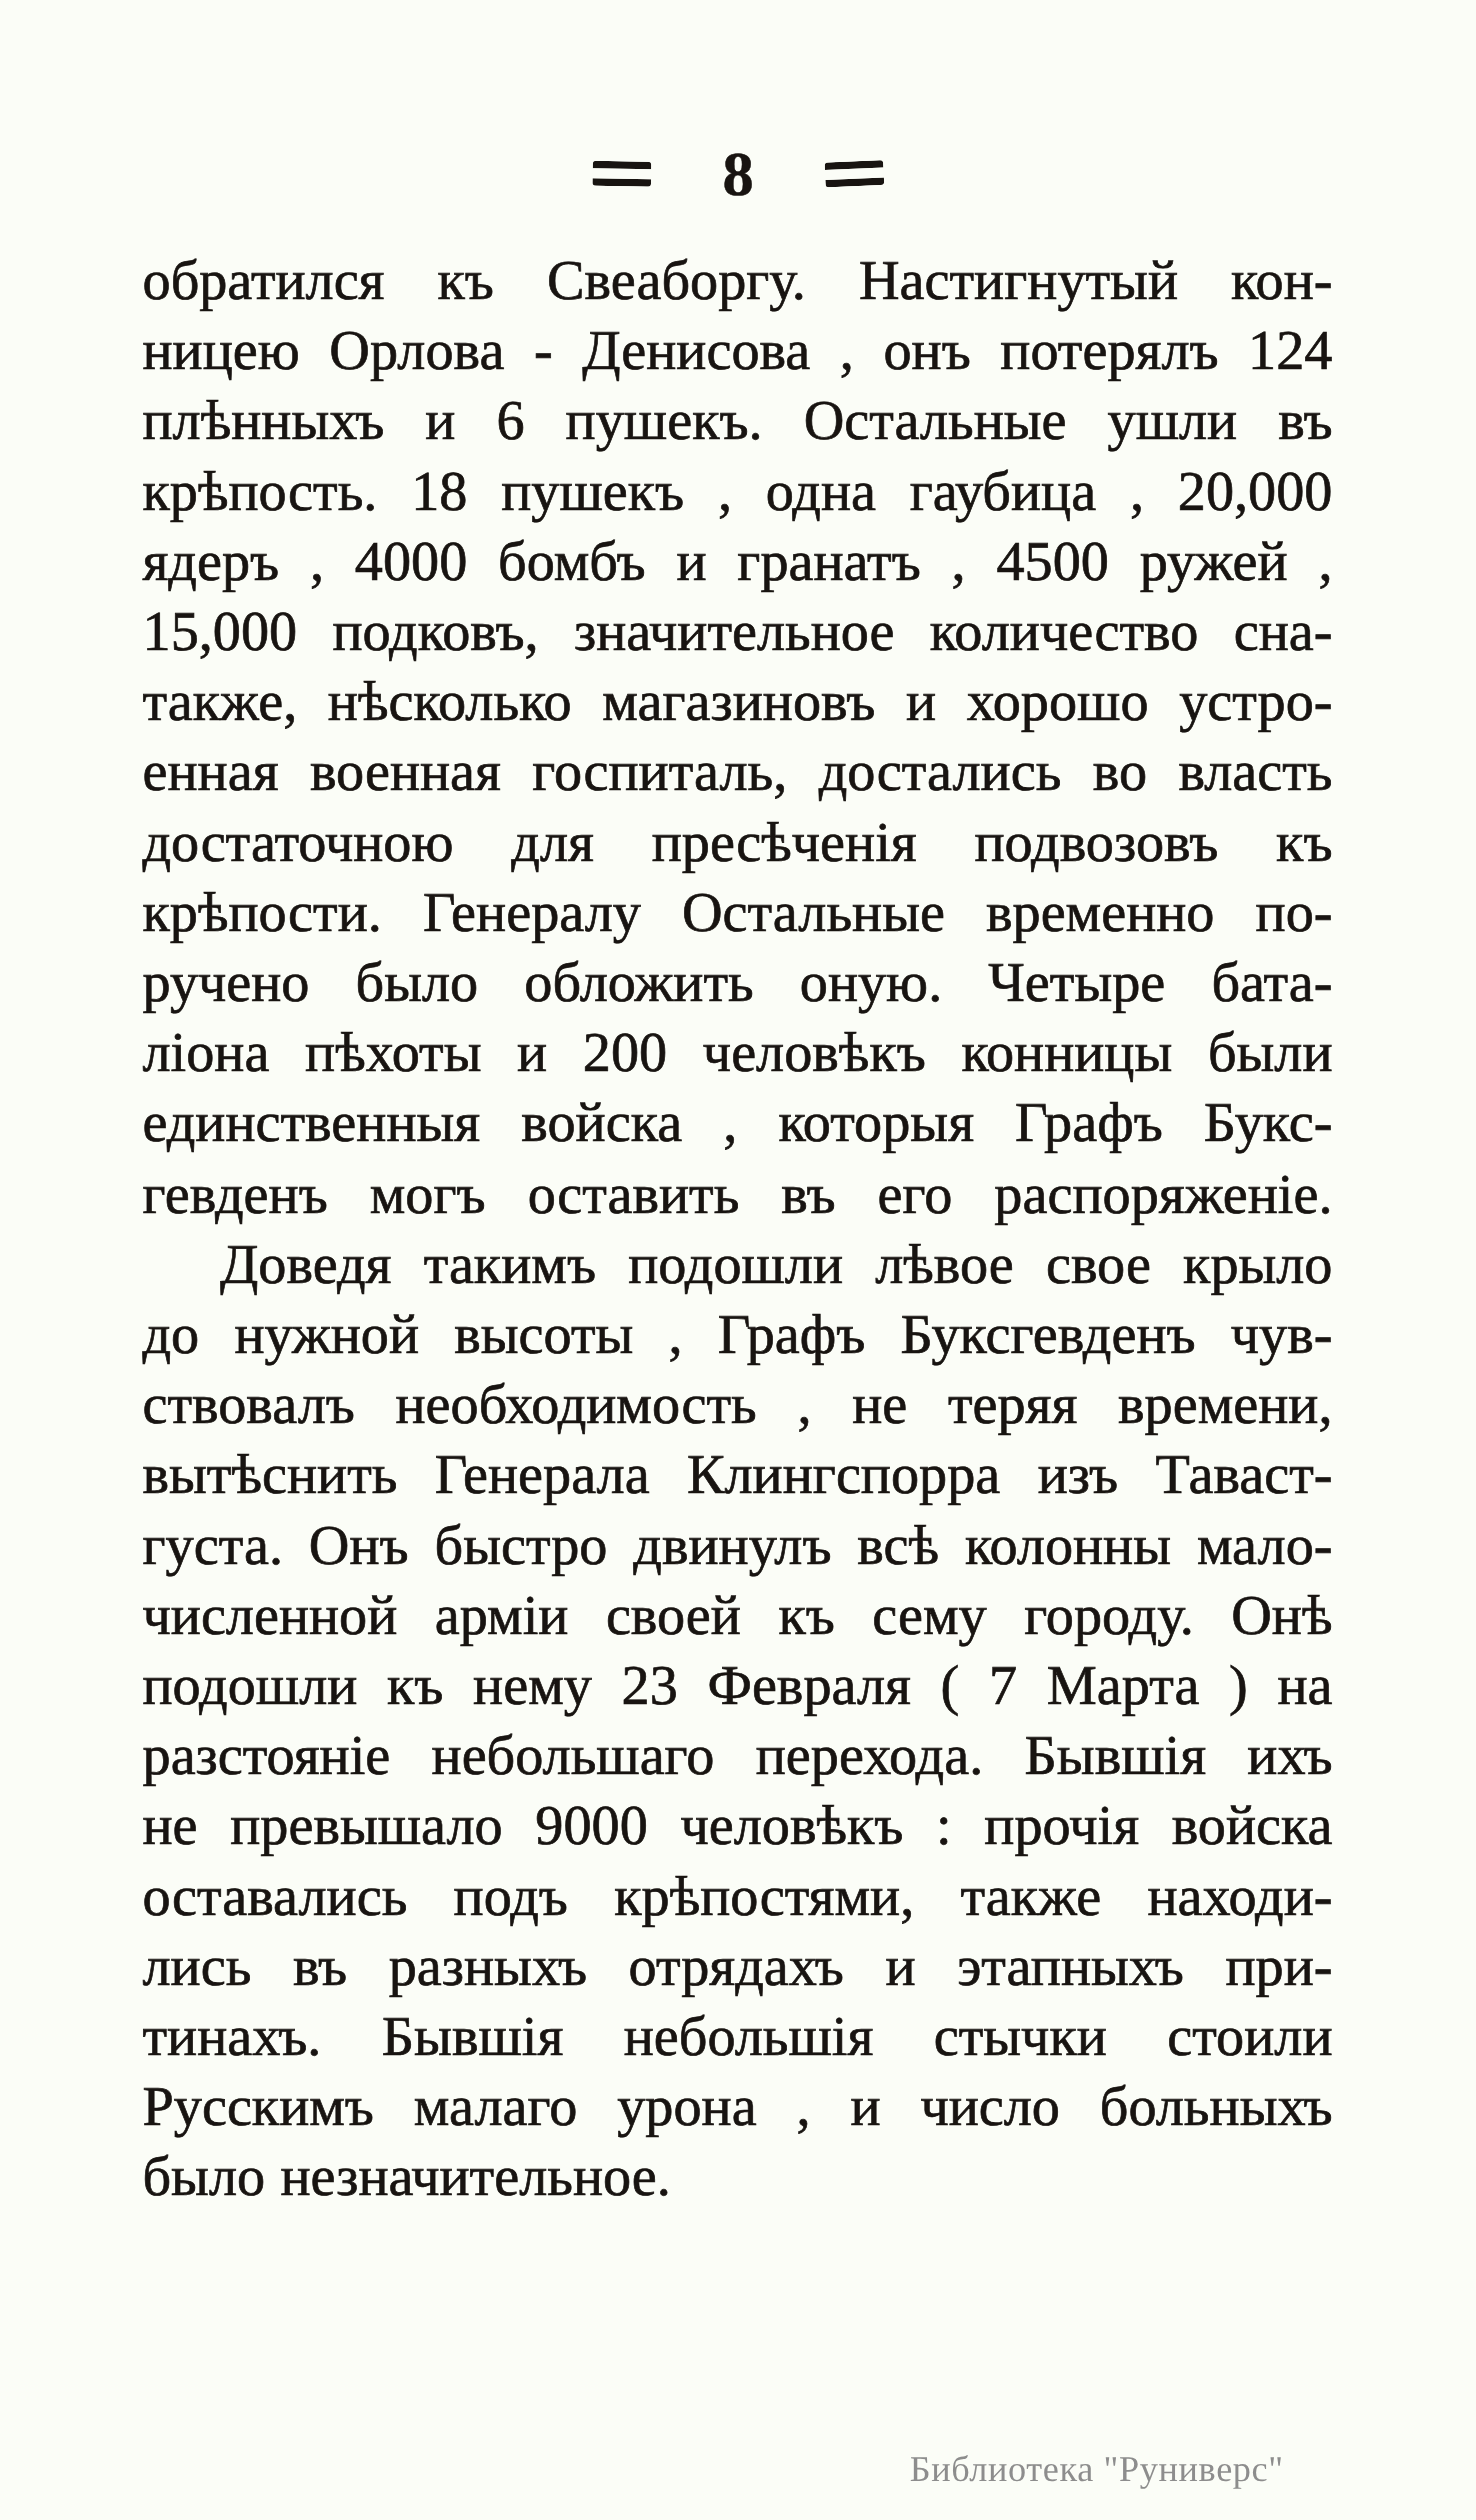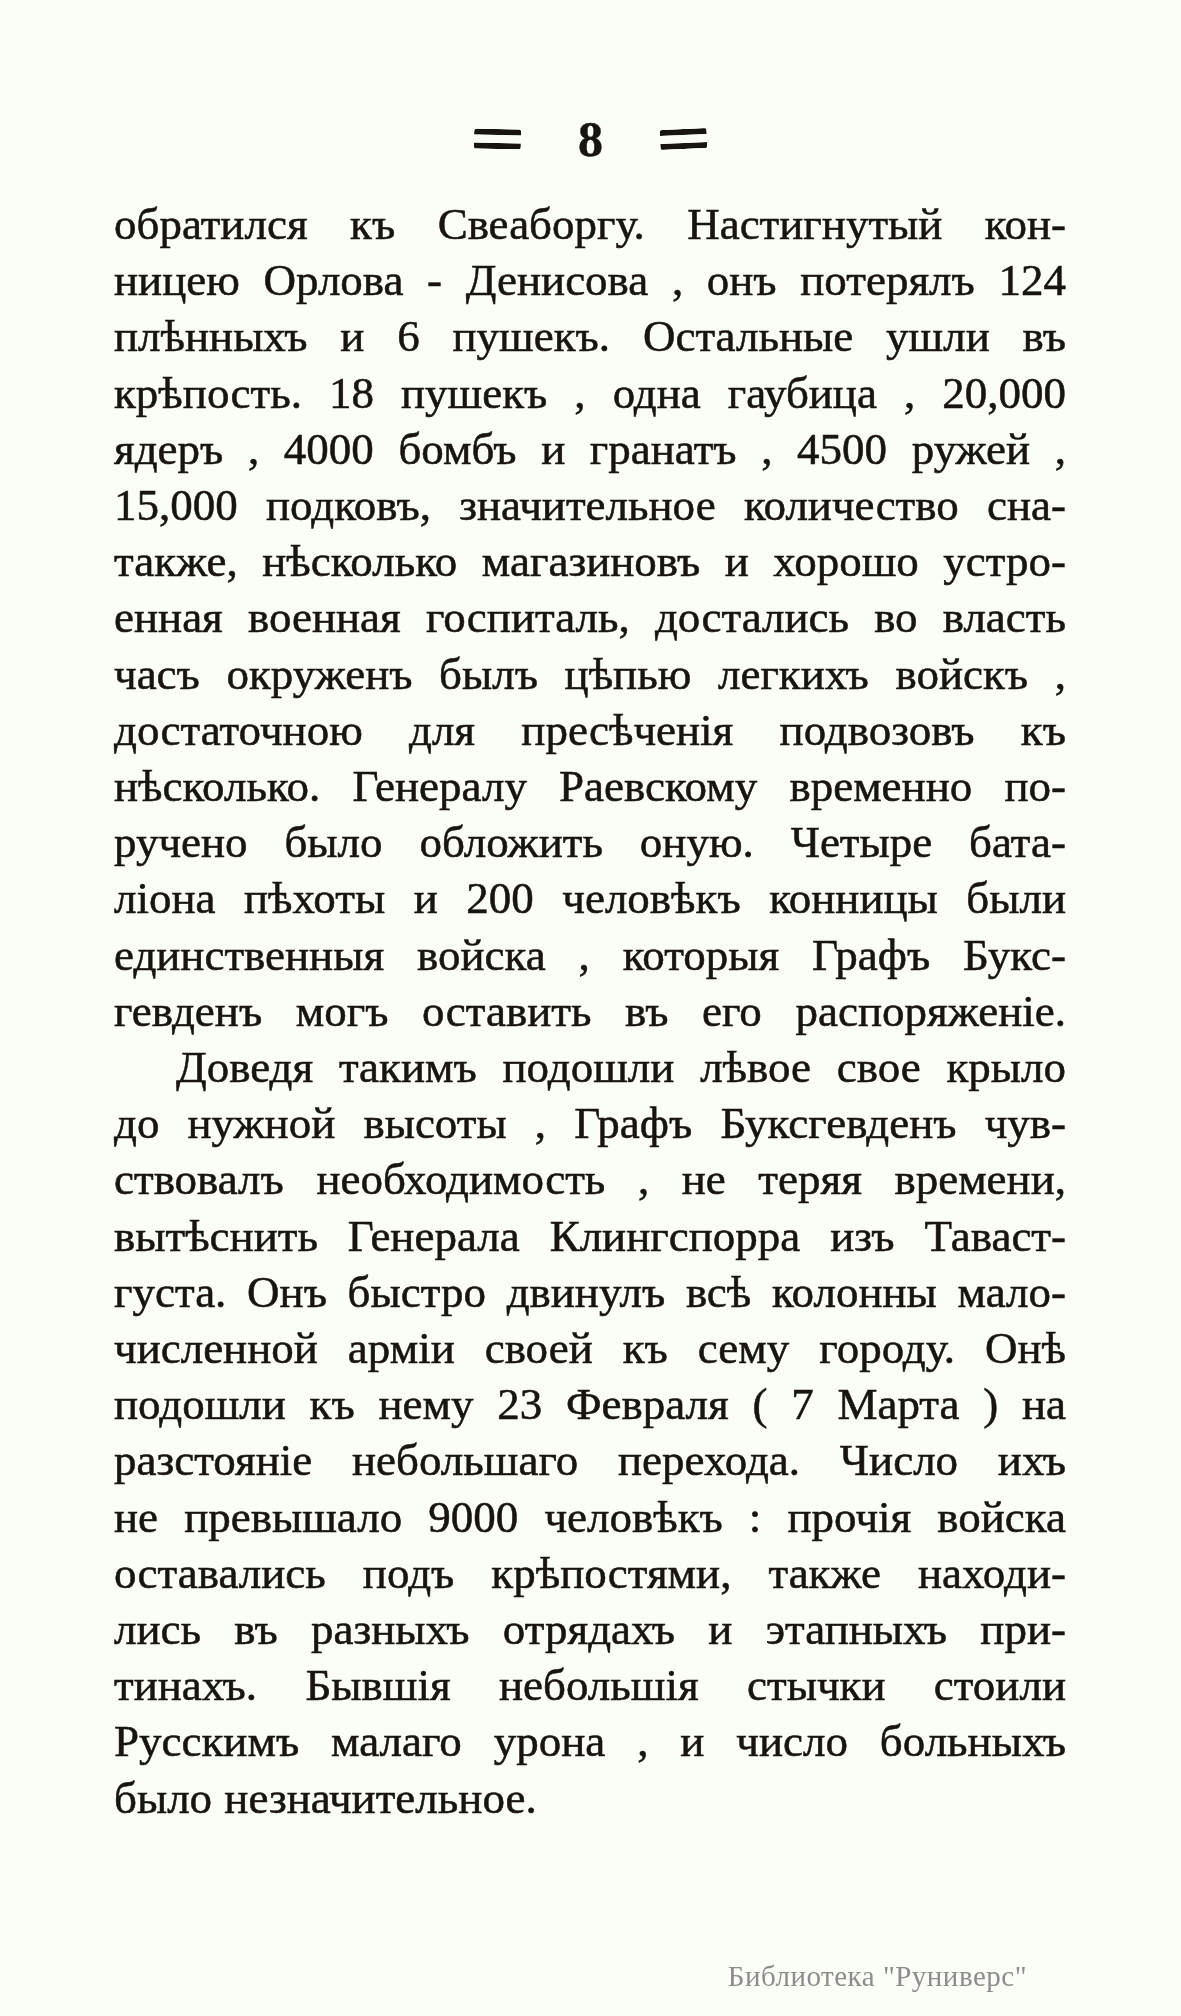--- a/index.html
+++ b/index.html
@@ -63,35 +63,34 @@
 
   <main class="text">
     <div class="line">обратился къ Свеаборгу.  Настигнутый кон-</div>
     <div class="line">ницею Орлова - Денисова ,  онъ потерялъ 124</div>
     <div class="line">плѣнныхъ и 6 пушекъ.  Остальные ушли въ</div>
     <div class="line">крѣпость.  18 пушекъ ,  одна гаубица ,  20,000</div>
     <div class="line">ядеръ ,  4000 бомбъ и  гранатъ ,  4500 ружей ,</div>
     <div class="line">15,000 подковъ, значительное количество сна-</div>
     <div class="line">также, нѣсколько магазиновъ и хорошо устро-</div>
     <div class="line">енная военная госпиталь,  достались во власть</div>
-    <div class="line">часъ окруженъ былъ  цѣпью легкихъ войскъ ,</div>
     <div class="line">достаточною для пресѣченія подвозовъ къ</div>
-    <div class="line">нѣсколько.  Генералу Раевскому временно по-</div>
+    <div class="line">крѣпости.  Генералу Остальные временно по-</div>
     <div class="line">ручено было обложить оную.  Четыре бата-</div>
     <div class="line">ліона пѣхоты и 200 человѣкъ конницы были</div>
     <div class="line">единственныя войска ,  которыя Графъ Букс-</div>
     <div class="line">гевденъ могъ оставить въ его распоряженіе.</div>
     <div class="line indent">Доведя такимъ подошли лѣвое свое крыло</div>
     <div class="line">до нужной высоты ,  Графъ Буксгевденъ чув-</div>
     <div class="line">ствовалъ необходимость ,  не теряя времени,</div>
     <div class="line">вытѣснить Генерала Клингспорра изъ Таваст-</div>
     <div class="line">густа.  Онъ быстро двинулъ всѣ колонны мало-</div>
     <div class="line">численной арміи своей  къ сему городу.  Онѣ</div>
     <div class="line">подошли  къ нему  23 Февраля ( 7 Марта )  на</div>
-    <div class="line">разстояніе небольшаго перехода.  Число ихъ</div>
+    <div class="line">разстояніе небольшаго перехода.  Бывшія ихъ</div>
     <div class="line">не превышало 9000 человѣкъ :  прочія войска</div>
     <div class="line">оставались подъ крѣпостями, также находи-</div>
     <div class="line">лись въ разныхъ отрядахъ и этапныхъ при-</div>
     <div class="line">тинахъ.  Бывшія небольшія стычки стоили</div>
     <div class="line">Русскимъ малаго  урона ,  и число больныхъ</div>
     <div class="line short">было незначительное.</div>
   </main>
 
   <footer class="watermark">
     <span>Библиотека "Руниверс"</span>

